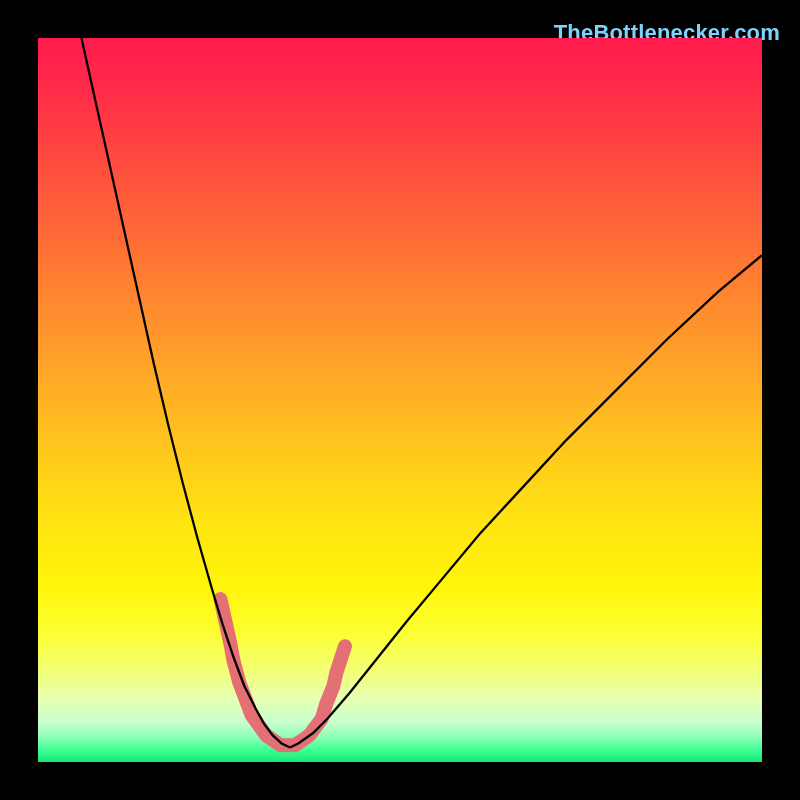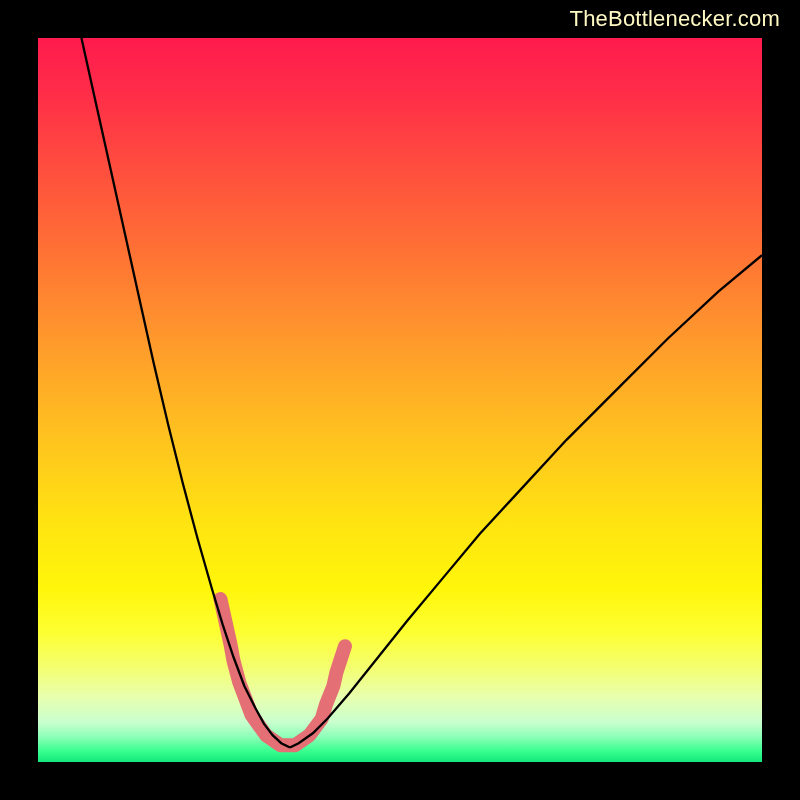--- a/index.html
+++ b/index.html
@@ -21,25 +21,25 @@
   }
   .plot-area {
     position: absolute;
     top: 38px;
     left: 38px;
     width: 724px;
     height: 724px;
   }
   .watermark {
     position: absolute;
-    top: 6px;
+    top: 20px;
     right: 20px;
-    color: #fef9c3;
+    color: #7dd3fc;
     font-size: 22px;
-    font-weight: 400;
+    font-weight: 700;
     letter-spacing: 0.2px;
     user-select: none;
   }
 </style>
 </head>
 <body>
 
 <div class="frame">
   <div class="watermark">TheBottlenecker.com</div>
   <div class="plot-area">

